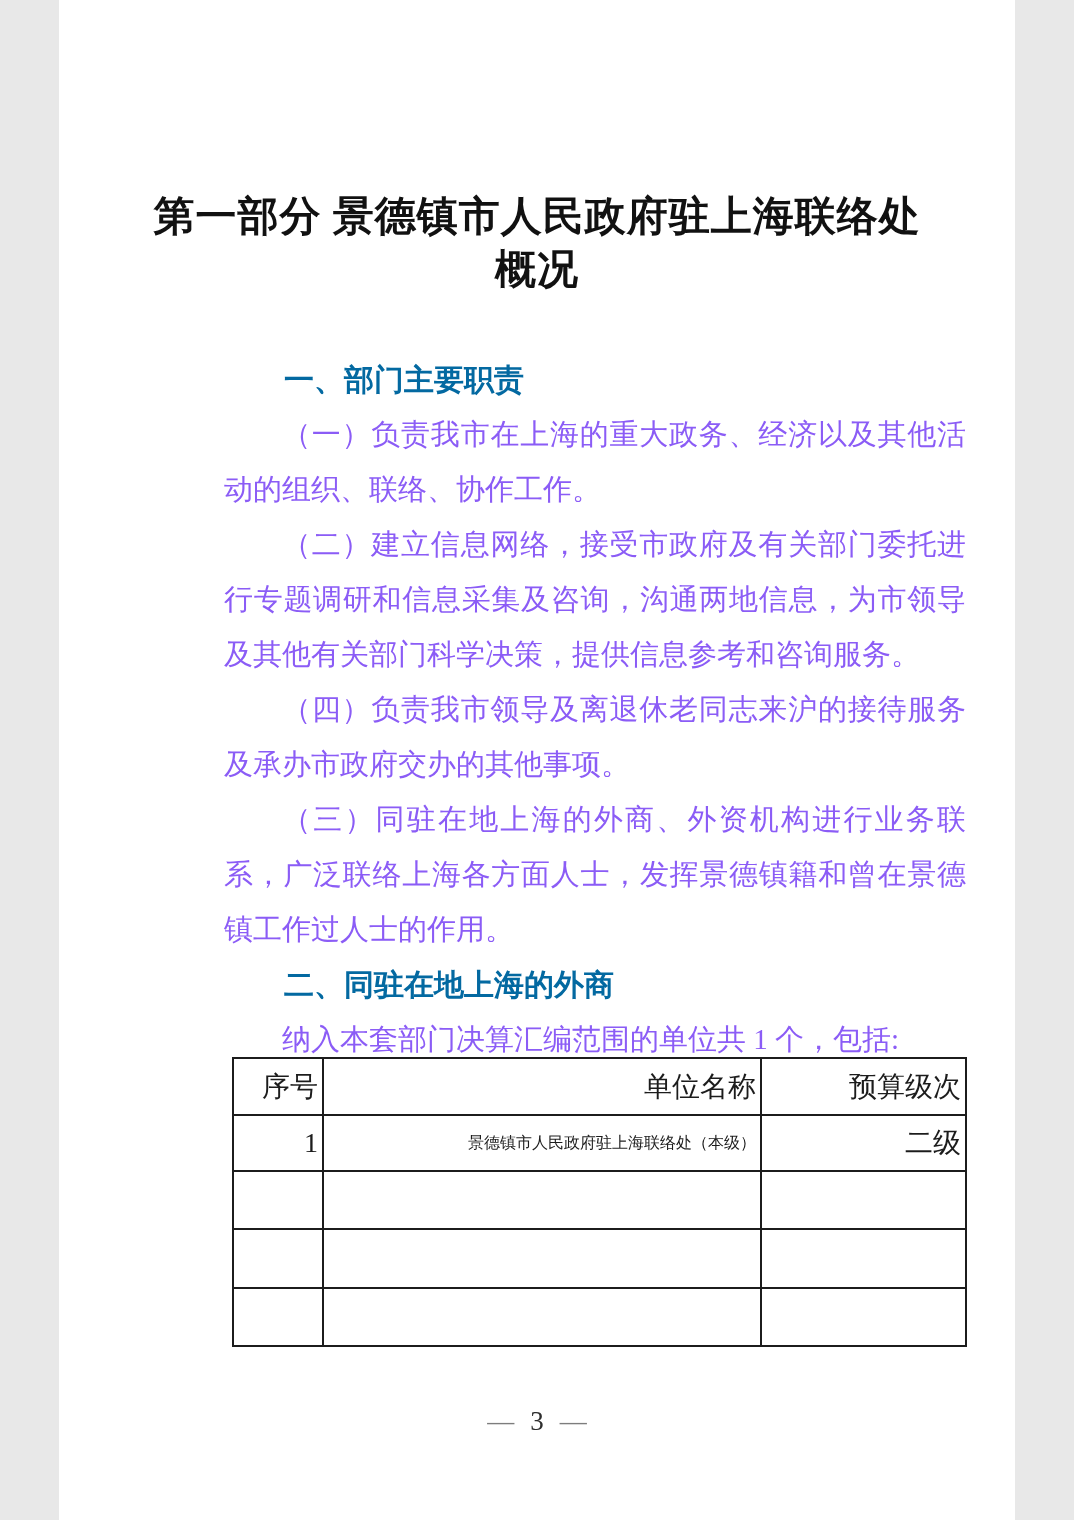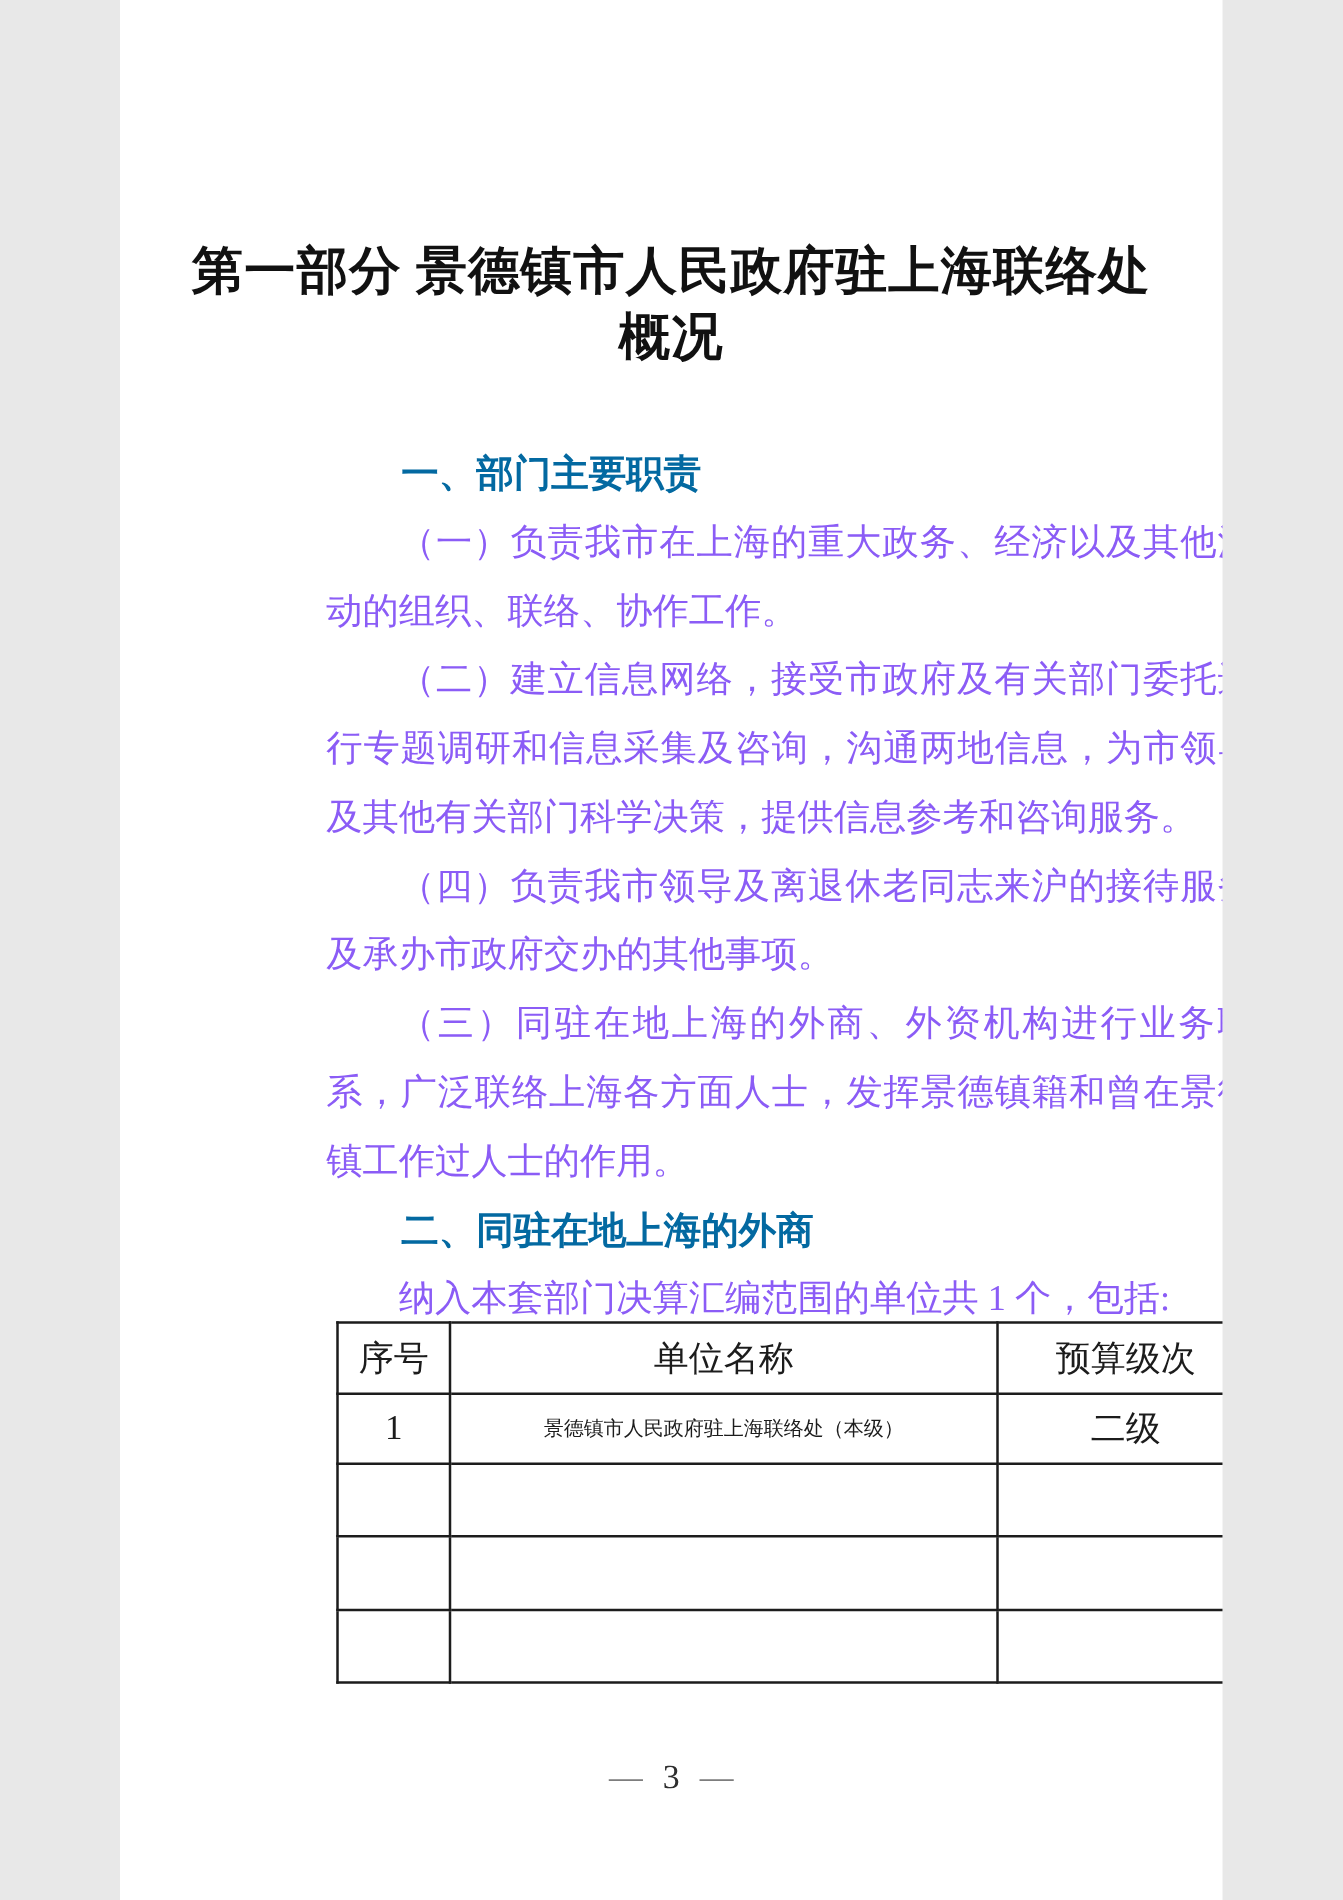--- a/index.html
+++ b/index.html
@@ -1,18 +1,18 @@
 <!DOCTYPE html>
 <html lang="zh"><head>
 <meta charset="utf-8">
 <style>
   html, body { margin: 0; padding: 0; background: #e8e8e8; }
   .page {
     position: relative;
-    width: 882px;
+    width: 956px;
     height: 1520px;
     margin: 0 auto;
     background: #ffffff;
     color: #1c1c1c;
     font-family: "Liberation Serif", "DejaVu Serif", serif;
     overflow: hidden;
   }
   .title-block {
     position: absolute;
     top: 190px;
@@ -56,21 +56,21 @@
     left: 173px;
     width: 733px;
     border-collapse: collapse;
     table-layout: fixed;
   }
   .units-table col.c1 { width: 90px; }
   .units-table col.c2 { width: 438px; }
   .units-table col.c3 { width: 205px; }
   .units-table th, .units-table td {
     border: 2px solid #1c1c1c;
-    text-align: center;
+    text-align: right;
     vertical-align: middle;
     padding: 0 4px;
     font-weight: normal;
     overflow: hidden;
   }
   .units-table tr.hdr     { height: 57px; }
   .units-table tr.r1      { height: 56px; }
   .units-table tr.r2      { height: 58px; }
   .units-table tr.r3      { height: 59px; }
   .units-table tr.r4      { height: 58px; }

